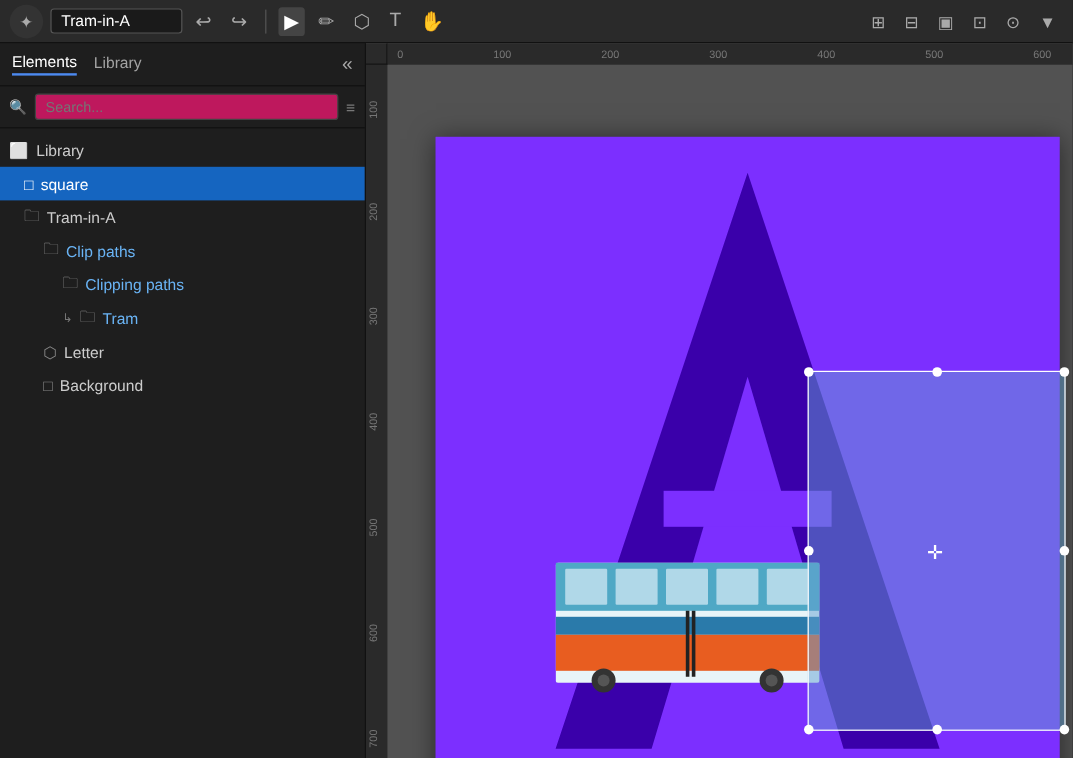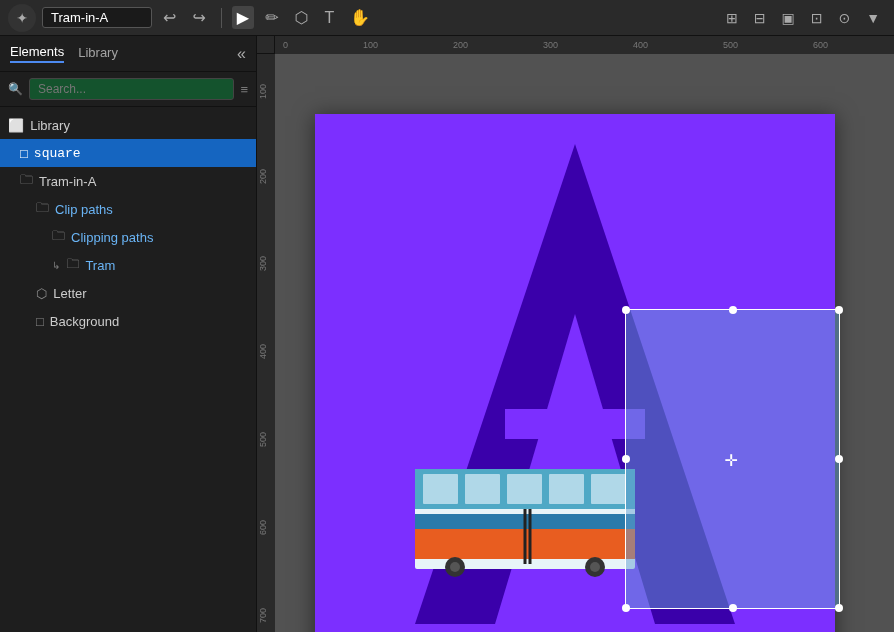--- a/index.html
+++ b/index.html
@@ -48,21 +48,21 @@
       background: none; border: none; color: #aaa; cursor: pointer;
       padding: 3px 6px; border-radius: 3px; font-size: 14px;
       display: flex; align-items: center; justify-content: center;
     }
 
     
     .main { display: flex; flex: 1; overflow: hidden; }
 
     
     .left-panel {
-      width: 257px;
+      width: 305px;
       background: #1e1e1e;
       border-right: 1px solid #111;
       display: flex;
       flex-direction: column;
       flex-shrink: 0;
     }
     .panel-tabs {
       display: flex;
       align-items: center;
       padding: 0 10px;
@@ -87,21 +87,21 @@
     
     .search-bar {
       display: flex;
       align-items: center;
       padding: 6px 8px;
       gap: 6px;
       border-bottom: 1px solid #111;
     }
     .search-input {
       flex: 1;
-      background: #14532d;
+      background: #be185d;
       border: 1px solid #444;
       border-radius: 3px;
       padding: 3px 8px;
       color: #ccc;
       font-size: 12px;
       outline: none;
     }
     .search-icon { color: #777; font-size: 12px; }
     .list-icon { color: #777; font-size: 13px; cursor: pointer; }
 
@@ -113,21 +113,21 @@
     }
     .layer-item {
       display: flex;
       align-items: center;
       height: 28px;
       padding: 0 8px;
       cursor: pointer;
       gap: 4px;
     }
     .layer-item.selected { background: #1565c0; color: #fff; }
-    .layer-item.selected .layer-name { color: #fff; font-family: Liberation Mono, monospace; }
+    .layer-item.selected .layer-name { color: #fff; }
     .layer-indent-1 { padding-left: 20px; }
     .layer-indent-2 { padding-left: 36px; }
     .layer-indent-3 { padding-left: 52px; }
     .layer-name { font-size: 13px; color: #ccc; }
     .layer-name.link { color: #6ab4f5; text-decoration: none; }
     .layer-type-icon { margin-right: 2px; font-size: 13px; }
 
     
     .canvas-area {
       flex: 1;

